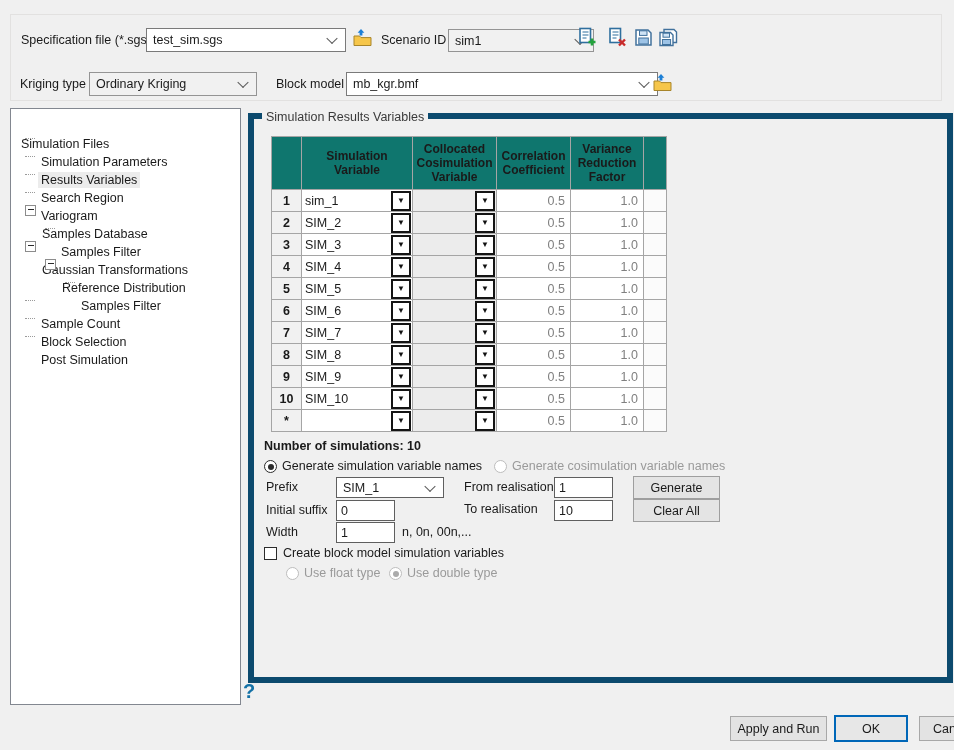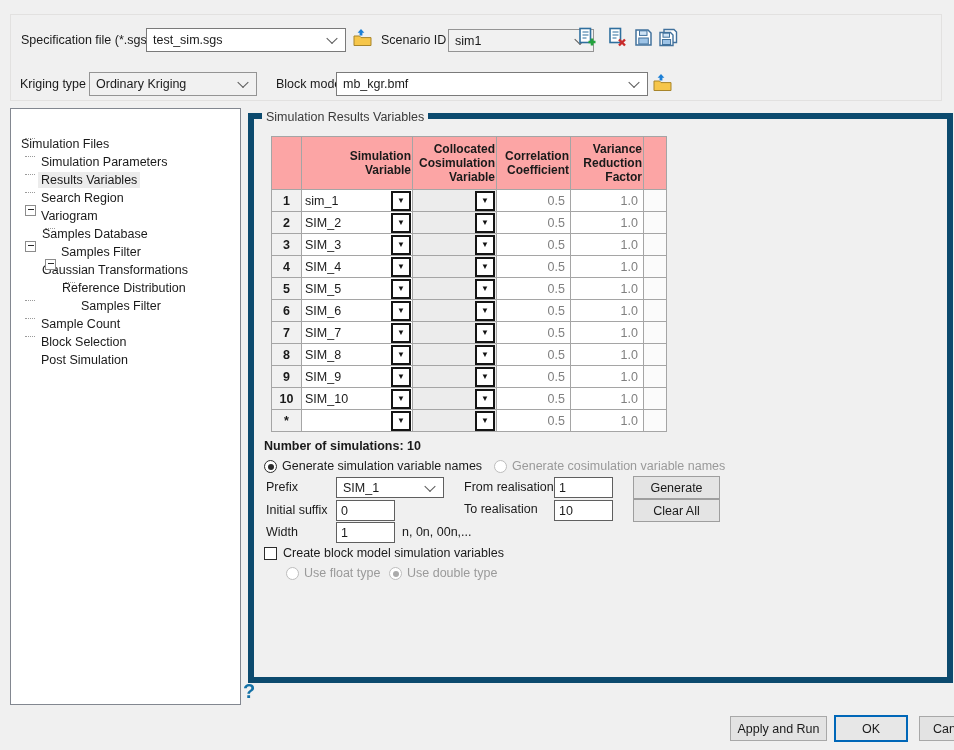--- a/index.html
+++ b/index.html
@@ -30,21 +30,21 @@
   .tree-row.selected .tlabel{background:#ececec;}
 
   
   #group-box{left:248px;top:113px;width:693px;height:558px;border:6px solid #0c4a6e;}
   #group-title{position:absolute;left:8px;top:-9px;background:#f0f0f0;padding:0 4px;color:#3a3a3a;}
 
   
   #rv-table{position:absolute;left:17px;top:17px;border-top:1px solid #a5a5a5;border-left:1px solid #a5a5a5;}
   .t-head,.t-row{display:grid;grid-template-columns:30px 111px 84px 74px 73px 23px;}
   .tc{border-right:1px solid #a5a5a5;border-bottom:1px solid #a5a5a5;box-sizing:border-box;display:flex;align-items:center;background:#fff;overflow:hidden;}
-  .t-head .tc{height:53px;justify-content:center;text-align:right;font-weight:bold;font-size:12px;line-height:1.18;background:#fca5a5;padding:1px;}
+  .t-head .tc{height:53px;justify-content:center;text-align:center;font-weight:bold;font-size:12px;line-height:1.18;background:#0f766e;padding:1px;}
   .t-row .tc{height:22px;}
   .tc.num{justify-content:center;font-weight:bold;background:#f1f1f1;}
   .tc.varc{padding-left:3px;background:#fff;}
   .tc.cosim{padding-left:3px;background:#ececec;}
   .tc.numval{justify-content:flex-end;padding-right:5px;color:#808080;}
   .tc.filler{background:#fbfbfb;}
   .vtext{flex:0 1 auto;white-space:nowrap;overflow:hidden;}
   .dd{width:16px;height:16px;border:2px solid #141414;background:#fff;margin-left:auto;margin-right:1px;display:flex;align-items:center;justify-content:center;flex:0 0 auto;}
   .dd::after{content:'▼';font-size:8px;line-height:1;color:#111;}
 
@@ -117,21 +117,21 @@
     </svg>
   </span>
 
   <span class="abs lbl" style="left:9px;top:62px;">Kriging type</span>
   <div class="combo gray" style="left:78px;top:57px;width:168px;height:24px;">
     <span>Ordinary Kriging</span>
     <span class="chev"></span>
   </div>
 
   <span class="abs lbl" style="left:265px;top:62px;">Block model</span>
-  <div class="combo" style="left:325px;top:57px;width:312px;height:24px;">
+  <div class="combo" style="left:335px;top:57px;width:312px;height:24px;">
     <span>mb_kgr.bmf</span>
     <span class="chev"></span>
   </div>
   <span class="toolicon" style="left:641px;top:58px;width:21px;height:19px;">
     <svg width="21" height="19" viewBox="0 0 21 19">
       <path d="M2 8 h5.5 l1.5 1.6 H19 V17.5 H2 Z" fill="#f6c64a" stroke="#a8852a" stroke-width="1"></path>
       <path d="M9 1 L12.4 4.7 H10.4 V7.4 H7.6 V4.7 H5.6 Z" fill="#1c7fd6"></path>
     </svg>
   </span>
 </div>

